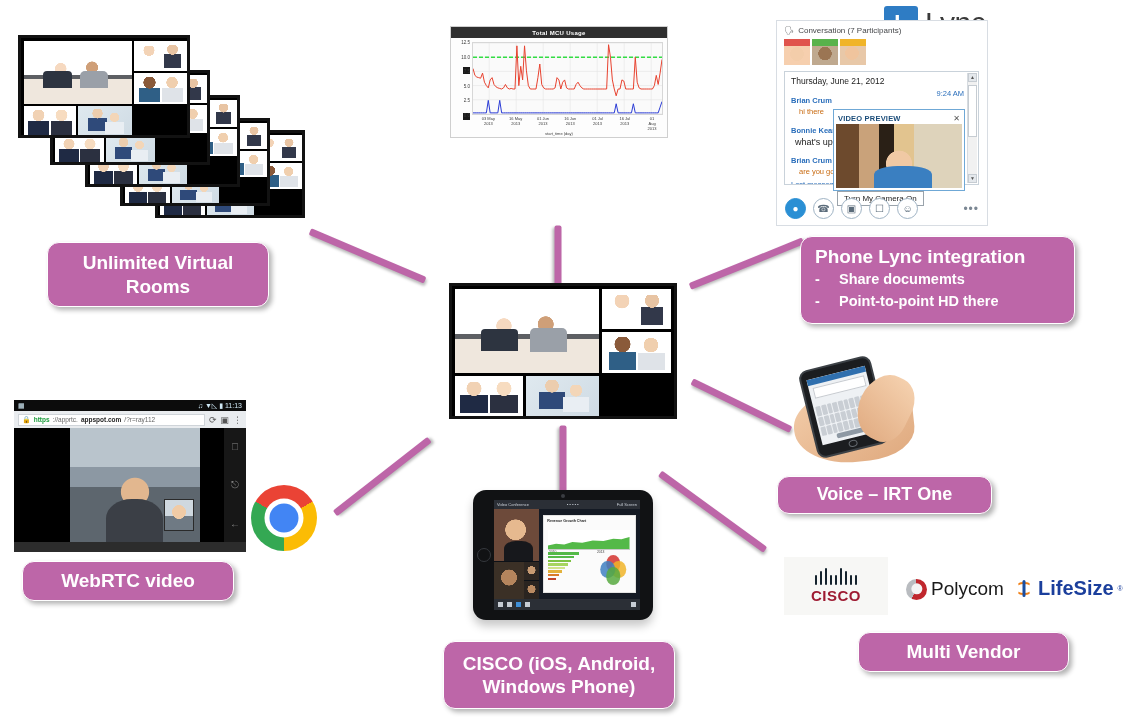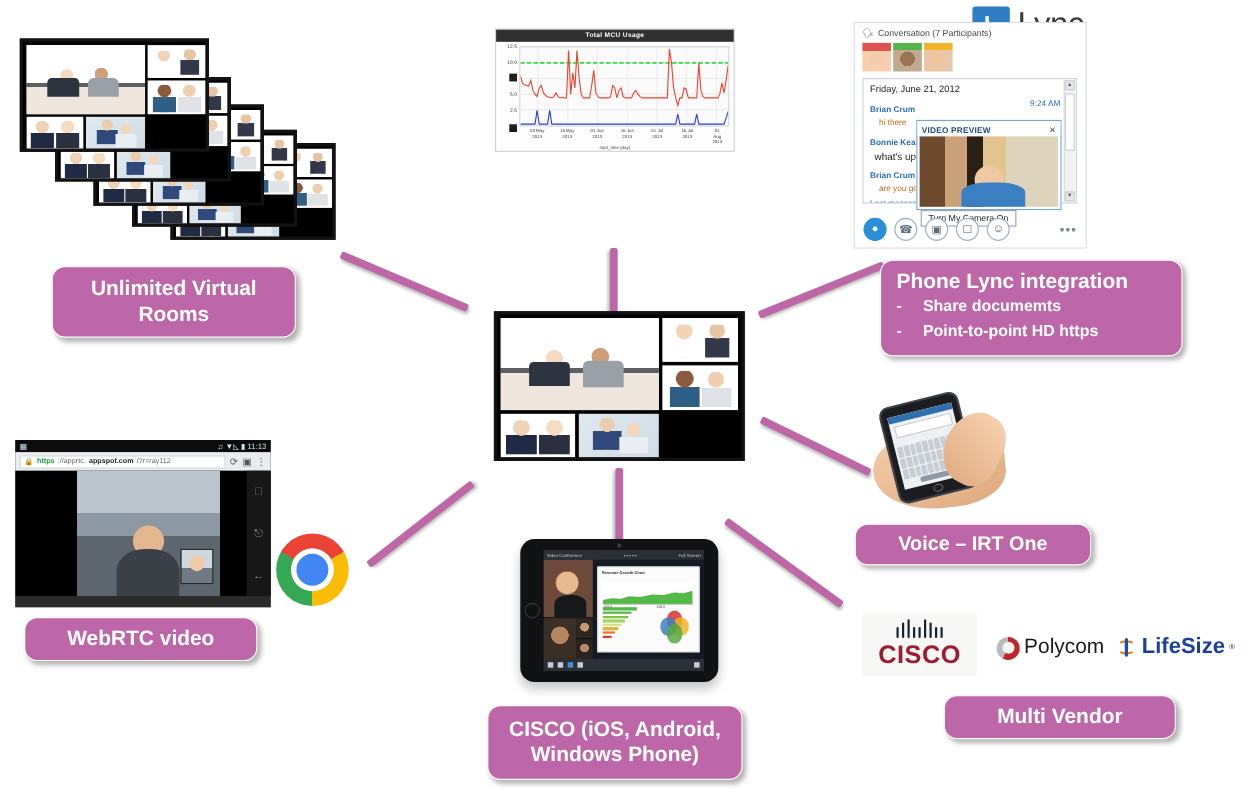--- a/index.html
+++ b/index.html
@@ -243,21 +243,21 @@
       transform:translateX(-50%);border:1px solid #63696f;border-radius:50%;}
   .finger{position:absolute;right:4%;top:14%;width:40%;height:66%;
       background:linear-gradient(200deg,#f6d3b1,#e0aa80);
       border-radius:50% 42% 38% 52%;transform:rotate(26deg);}
 
   
   #cisco-box{position:absolute;background:#f7f7f5;display:flex;
       flex-direction:column;align-items:center;justify-content:center;gap:2px;}
   .cisco-bars{display:flex;align-items:flex-end;gap:2.5px;height:17px;}
   .cisco-bars i{width:2.5px;background:#15232e;border-radius:1px;}
-  .cisco-word{font-size:23px;font-weight:bold;color:#9e1b32;letter-spacing:.5px;}
+  .cisco-word{font-size:15px;font-weight:bold;color:#9e1b32;letter-spacing:.5px;}
   #polycom{position:absolute;display:flex;align-items:center;gap:4px;}
   .poly-mark{width:21px;height:21px;border-radius:50%;
       background:conic-gradient(#c0272d 0 58%, #b9bcc0 58% 100%);
       position:relative;}
   .poly-mark::after{content:"";position:absolute;left:50%;top:50%;
       transform:translate(-50%,-50%);width:54%;height:54%;border-radius:50%;
       background:#f4f4f4;}
   .poly-word{font-size:19px;color:#1a1a1a;}
   #lifesize{position:absolute;display:flex;align-items:center;gap:4px;}
   .ls-mark{width:20px;height:20px;position:relative;}
@@ -470,21 +470,21 @@
       <span class="av" style="background:linear-gradient(#58b24b 0 26%,#bfa98f 26% 100%);">
           <i style="background:radial-gradient(circle at 50% 56%,#9b7553 0 34%,transparent 35%);"></i>
         </span>
       <span class="av" style="background:linear-gradient(#f0b429 0 26%,#e8c8a8 26% 100%);">
           <i style="background:radial-gradient(circle at 46% 54%,#f0c49d 0 34%,transparent 35%);"></i>
         </span>
     </div>
 
     <div class="msg-area" style="left:7px;top:50px;right:8px;height:112px;">
       <div style="padding:4px 14px 0 6px;">
-        <div class="msg-date">Friday, June 21, 2012</div>
+        <div class="msg-date">Thursday, June 21, 2012</div>
         <div style="margin-top:3px;">
           <span class="msg-time">9:24 AM</span>
           <span class="msg-name">Brian Crum</span>
           <div class="msg-text" style="padding-left:8px;">hi there</div>
         </div>
         <div style="margin-top:3px;">
           <span class="msg-time">9:24 AM</span>
           <span class="msg-name">Bonnie Kearl</span>
           <div class="msg-text dark" style="padding-left:4px;">what's up?</div>
         </div>
@@ -692,21 +692,21 @@
   <div class="pill left-align" style="left:800px;top:236px;width:275px;height:88px;flex-direction:column;
               align-items:flex-start;padding:8px 0 8px 14px;">
     <span class="pill-title" style="font-size:19px;margin-bottom:3px;">Phone Lync integration</span>
     <ul class="bullets">
       <li>
         <span class="dash">-</span>
         <span>Share documemts</span>
       </li>
       <li style="margin-top:4px;">
         <span class="dash">-</span>
-        <span>Point-to-point HD  https</span>
+        <span>Point-to-point HD  there</span>
       </li>
     </ul>
   </div>
 
   <div class="pill" style="left:22px;top:561px;width:212px;height:40px;font-size:19px;">
     <span>WebRTC video</span>
   </div>
 
   <div class="pill" style="left:443px;top:641px;width:232px;height:68px;font-size:19px;flex-direction:column;">
     <span>CISCO (iOS, Android,</span>

